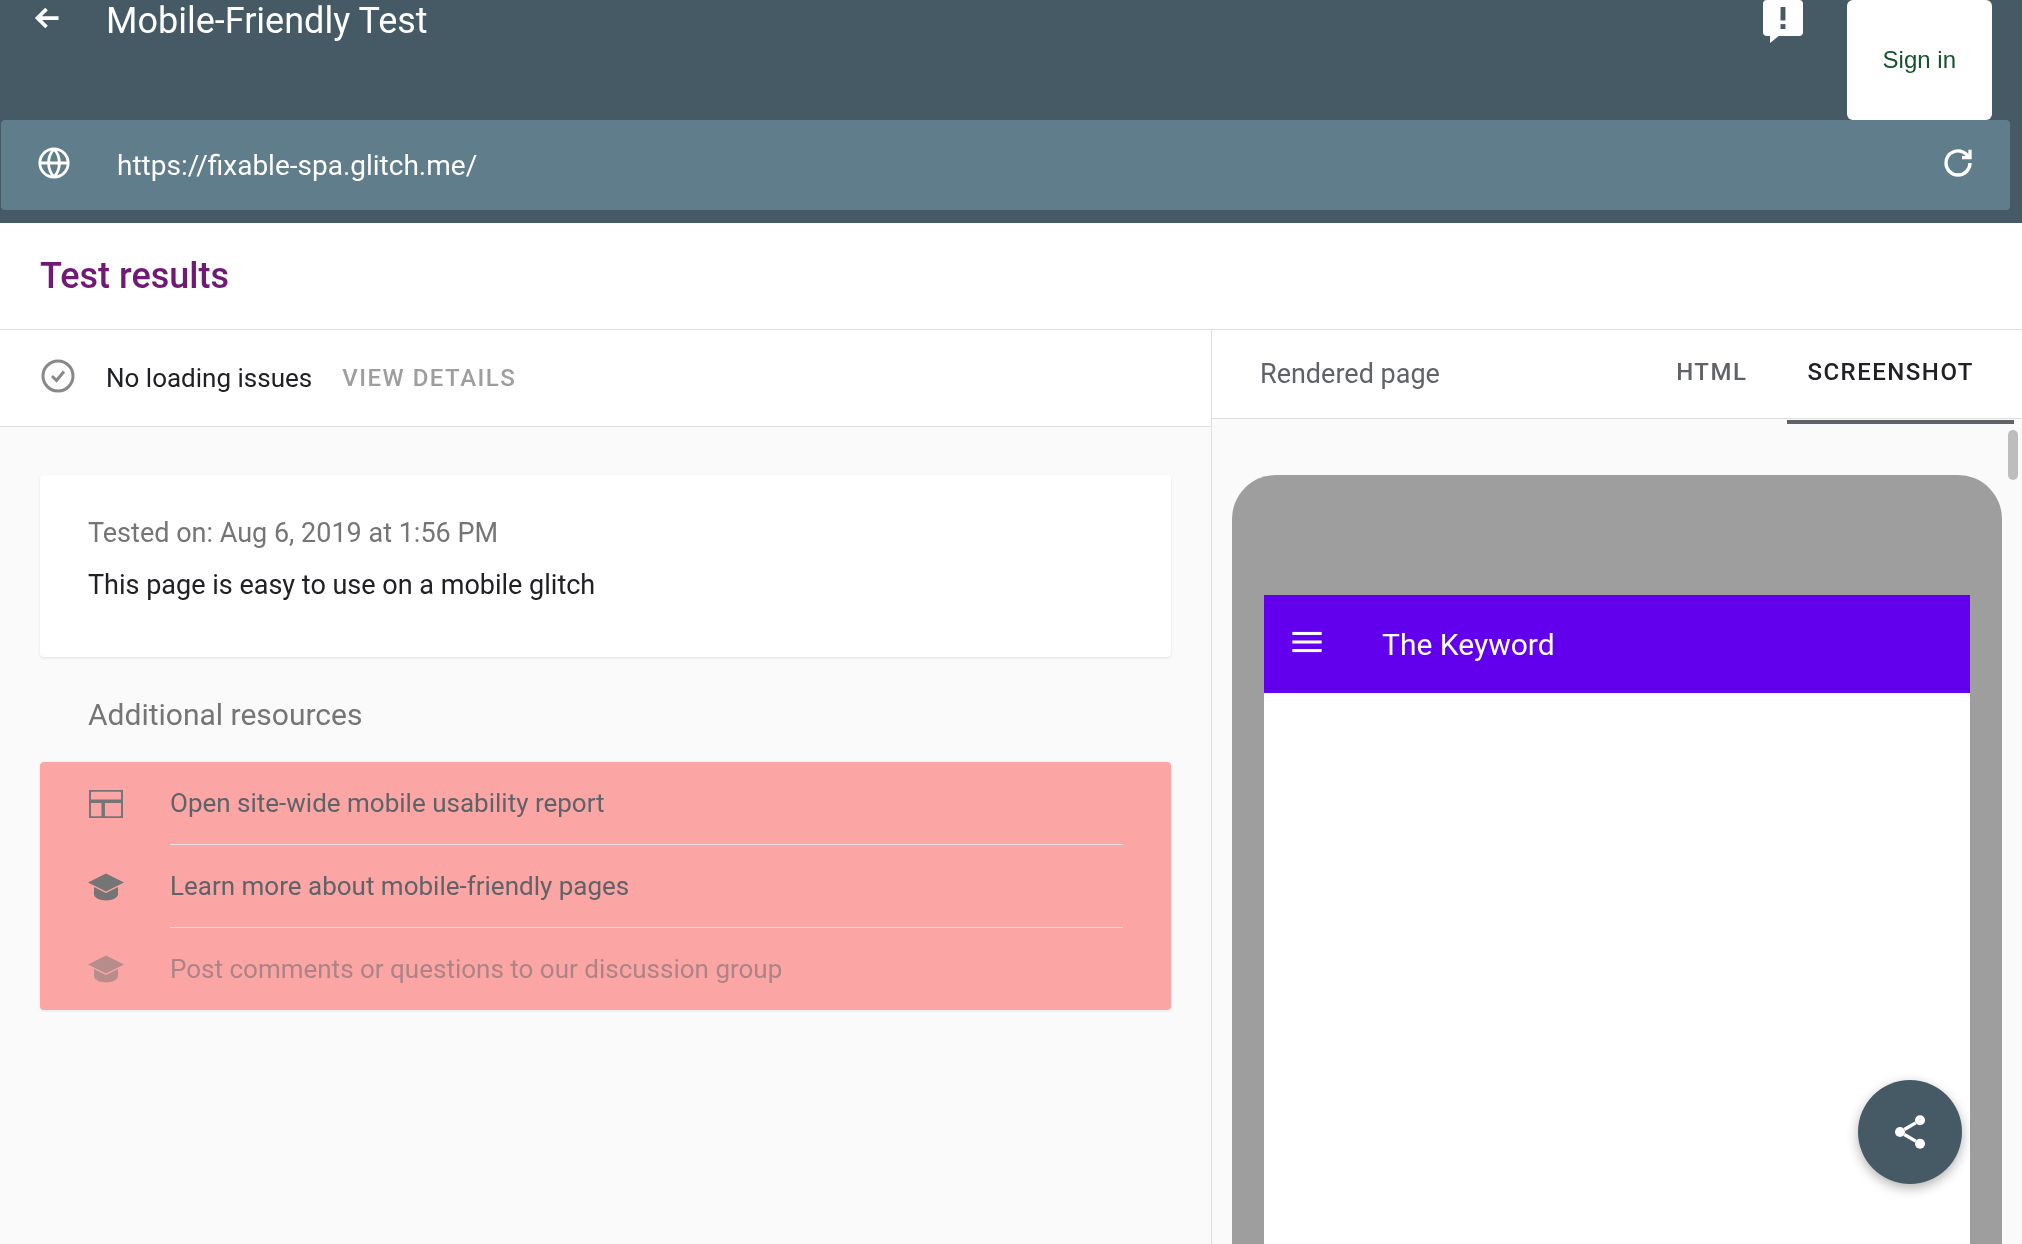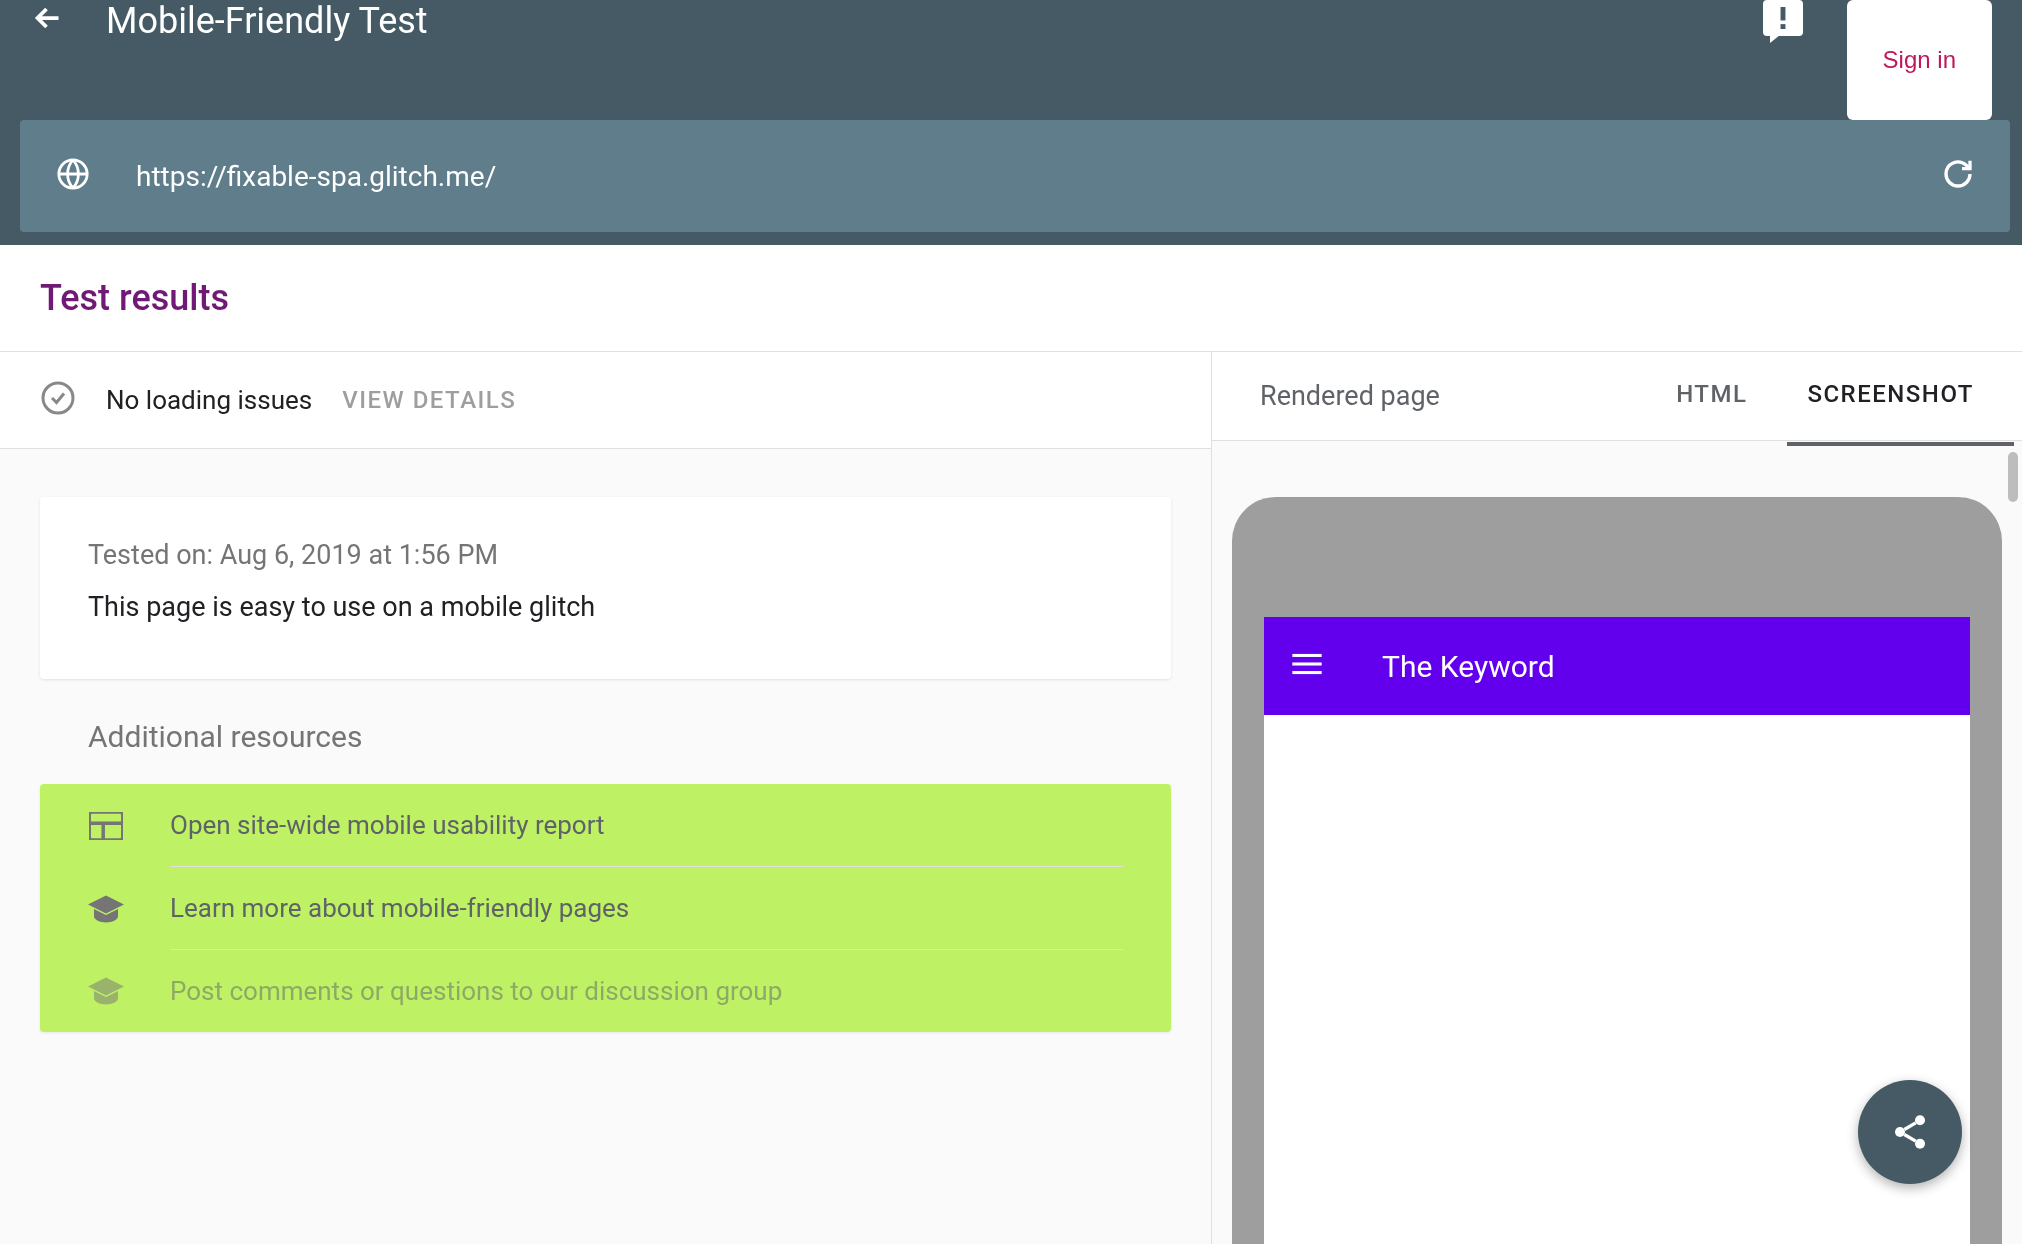--- a/index.html
+++ b/index.html
@@ -43,35 +43,35 @@
 .feedback-icon::after {
   content: "";
   position: absolute;
   bottom: -7px;
   left: 7px;
   border-top: 8px solid #fff;
   border-right: 10px solid transparent;
 }
 .signin-btn {
   background: #fff;
-  color: #be185d;
+  color: #14532d;
   border: none;
   padding: 16px 36px;
   font-size: 24px;
   font-weight: 500;
   border-radius: 6px;
   cursor: pointer;
 }
 .url-bar {
   background: #607d8b;
-  height: 112px;
+  height: 90px;
   display: flex;
   align-items: center;
   padding: 0 36px;
-  margin: 0 12px 12px 20px;
+  margin: 0 12px 12px 1px;
   border-radius: 4px;
 }
 .globe-icon {
   color: #fff;
   margin-right: 46px;
 }
 .url-text {
   color: #fff;
   font-size: 28px;
   flex: 1;
@@ -151,21 +151,21 @@
 .verdict-sub {
   color: #202124;
   font-size: 27px;
 }
 .additional-title {
   color: #757575;
   font-size: 30px;
   margin: 0 0 30px 88px;
 }
 .resources-card {
-  background: #bef264;
+  background: #fca5a5;
   margin: 0 40px;
   border-radius: 4px;
   box-shadow: 0 1px 3px rgba(0,0,0,0.08);
 }
 .resource-row {
   display: flex;
   align-items: center;
   padding: 26px 48px;
   cursor: pointer;
 }

